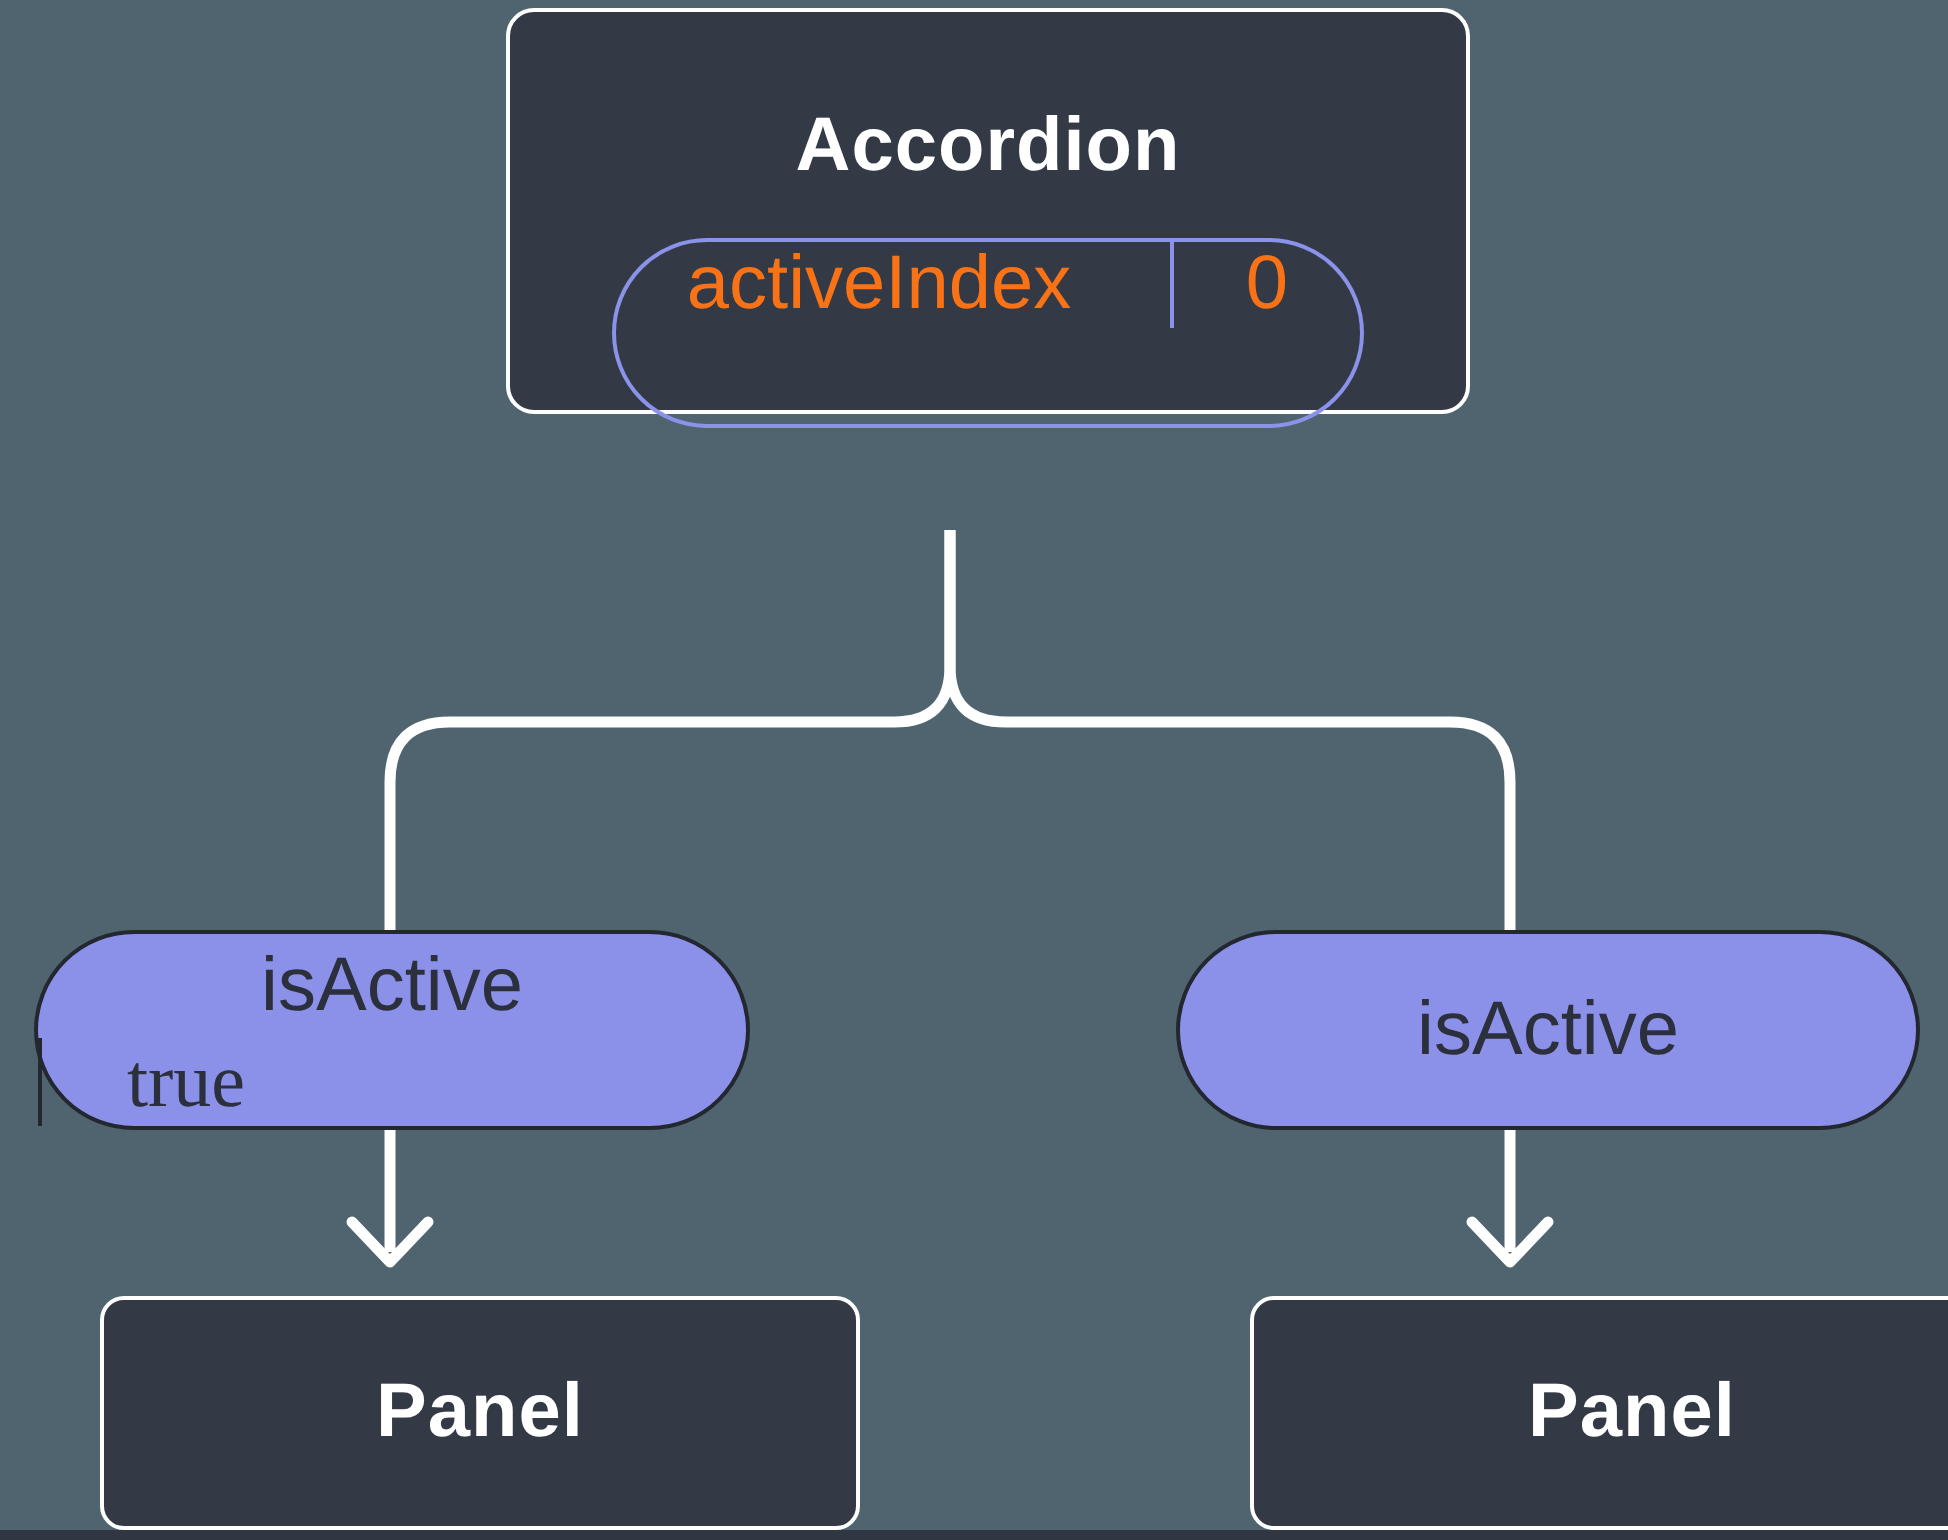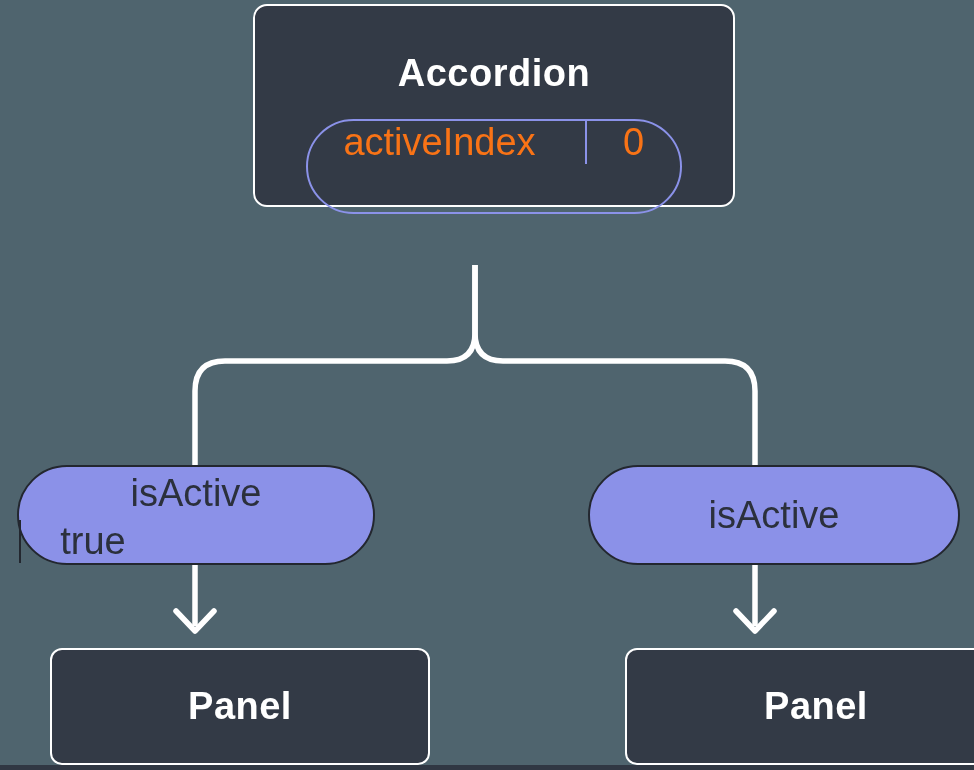--- a/index.html
+++ b/index.html
@@ -94,21 +94,21 @@
     flex-direction: column;
   }
   .prop-pill .cell {
     display: flex;
     align-items: center;
     justify-content: center;
   }
   .prop-pill .cell.name { flex: 1; }
   .prop-pill .cell.value { border-left: 2.5px solid #23272F; }
   .pill-left  { left: 17px;  width: 358px; }
-  .pill-left  .cell.value { width: 144px; }
+  .pill-left  .cell.value { width: 144px; font-family: Liberation Serif, serif; }
   .pill-right { left: 588px; width: 372px; }
   .pill-right .cell.value { width: 158px; }
   .panel-box {
     top: 648px;
     height: 117px;
     border-radius: 12px;
     display: flex;
     align-items: center;
     justify-content: center;
     color: #FFFFFF;

